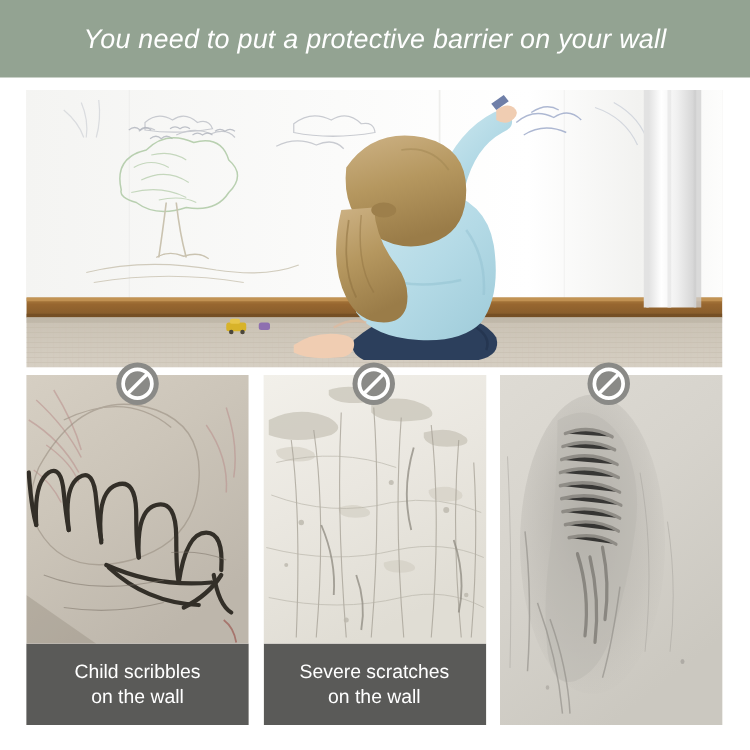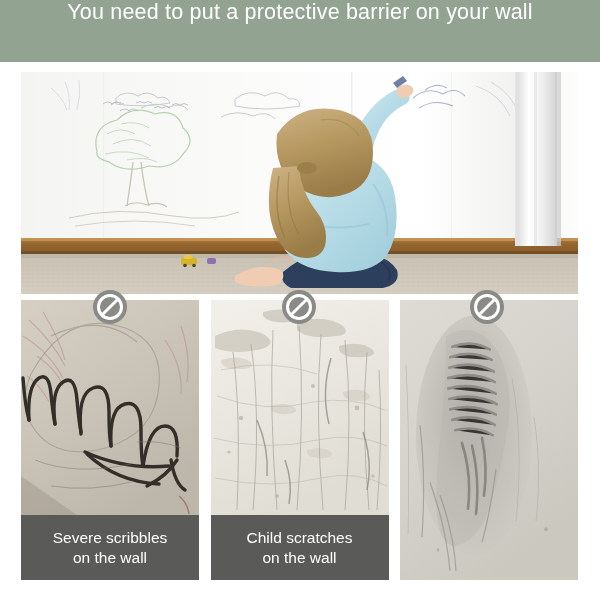--- a/index.html
+++ b/index.html
@@ -10,21 +10,21 @@
     background:#ffffff;
     position:relative;
     overflow:hidden;
   }
   .page { position:relative; width:600px; height:600px; background:#fff; }
 
   
   .header-band {
     position:absolute; left:0; top:0; width:600px; height:62px;
     background:#93a392;
-    display:flex; align-items:flex-start; justify-content:center;
+    display:flex; align-items:center; justify-content:center;font-style:italic;
   }
   .header-title {
     color:#ffffff;
     font-size:21.5px;
     font-weight:400;
     letter-spacing:0.2px;
     white-space:nowrap;
     text-align:center;
   }
 
@@ -300,21 +300,21 @@
             <path d="M116 142 q24 -2 44 6"></path>
             <path d="M30 186 q40 6 80 -4"></path>
           </g>
 
           <path d="M158 196 q8 6 10 18" stroke="#9c5a52" stroke-width="1.4" fill="none" opacity="0.7"></path>
 
           <path d="M0 176 l56 39 l-56 0 z" fill="#8e8879" opacity="0.35"></path>
         </svg>
       </div>
       <div class="panel-caption">
-        <span class="cap-line">Severe scribbles</span>
+        <span class="cap-line">Child scribbles</span>
         <span class="cap-line">on the wall</span>
       </div>
     </div>
 
     <div class="panel">
       <div class="panel-photo">
         <svg viewBox="0 0 178 215" preserveAspectRatio="none">
           <defs>
             <linearGradient id="p2bg" x1="0" y1="0" x2="0.4" y2="1">
               <stop offset="0%" stop-color="#f2f0ea"></stop>
@@ -365,21 +365,21 @@
             <circle cx="30" cy="118" r="2.2"></circle>
             <circle cx="102" cy="86" r="2"></circle>
             <circle cx="146" cy="108" r="2.4"></circle>
             <circle cx="66" cy="196" r="2"></circle>
             <circle cx="162" cy="176" r="1.8"></circle>
             <circle cx="18" cy="152" r="1.6"></circle>
           </g>
         </svg>
       </div>
       <div class="panel-caption">
-        <span class="cap-line">Child scratches</span>
+        <span class="cap-line">Severe scratches</span>
         <span class="cap-line">on the wall</span>
       </div>
     </div>
 
     <div class="panel">
       <div class="panel-photo">
         <svg viewBox="0 0 178 215" preserveAspectRatio="none">
           <defs>
             <linearGradient id="p3bg" x1="0" y1="0" x2="0.5" y2="1">
               <stop offset="0%" stop-color="#dedbd4"></stop>

